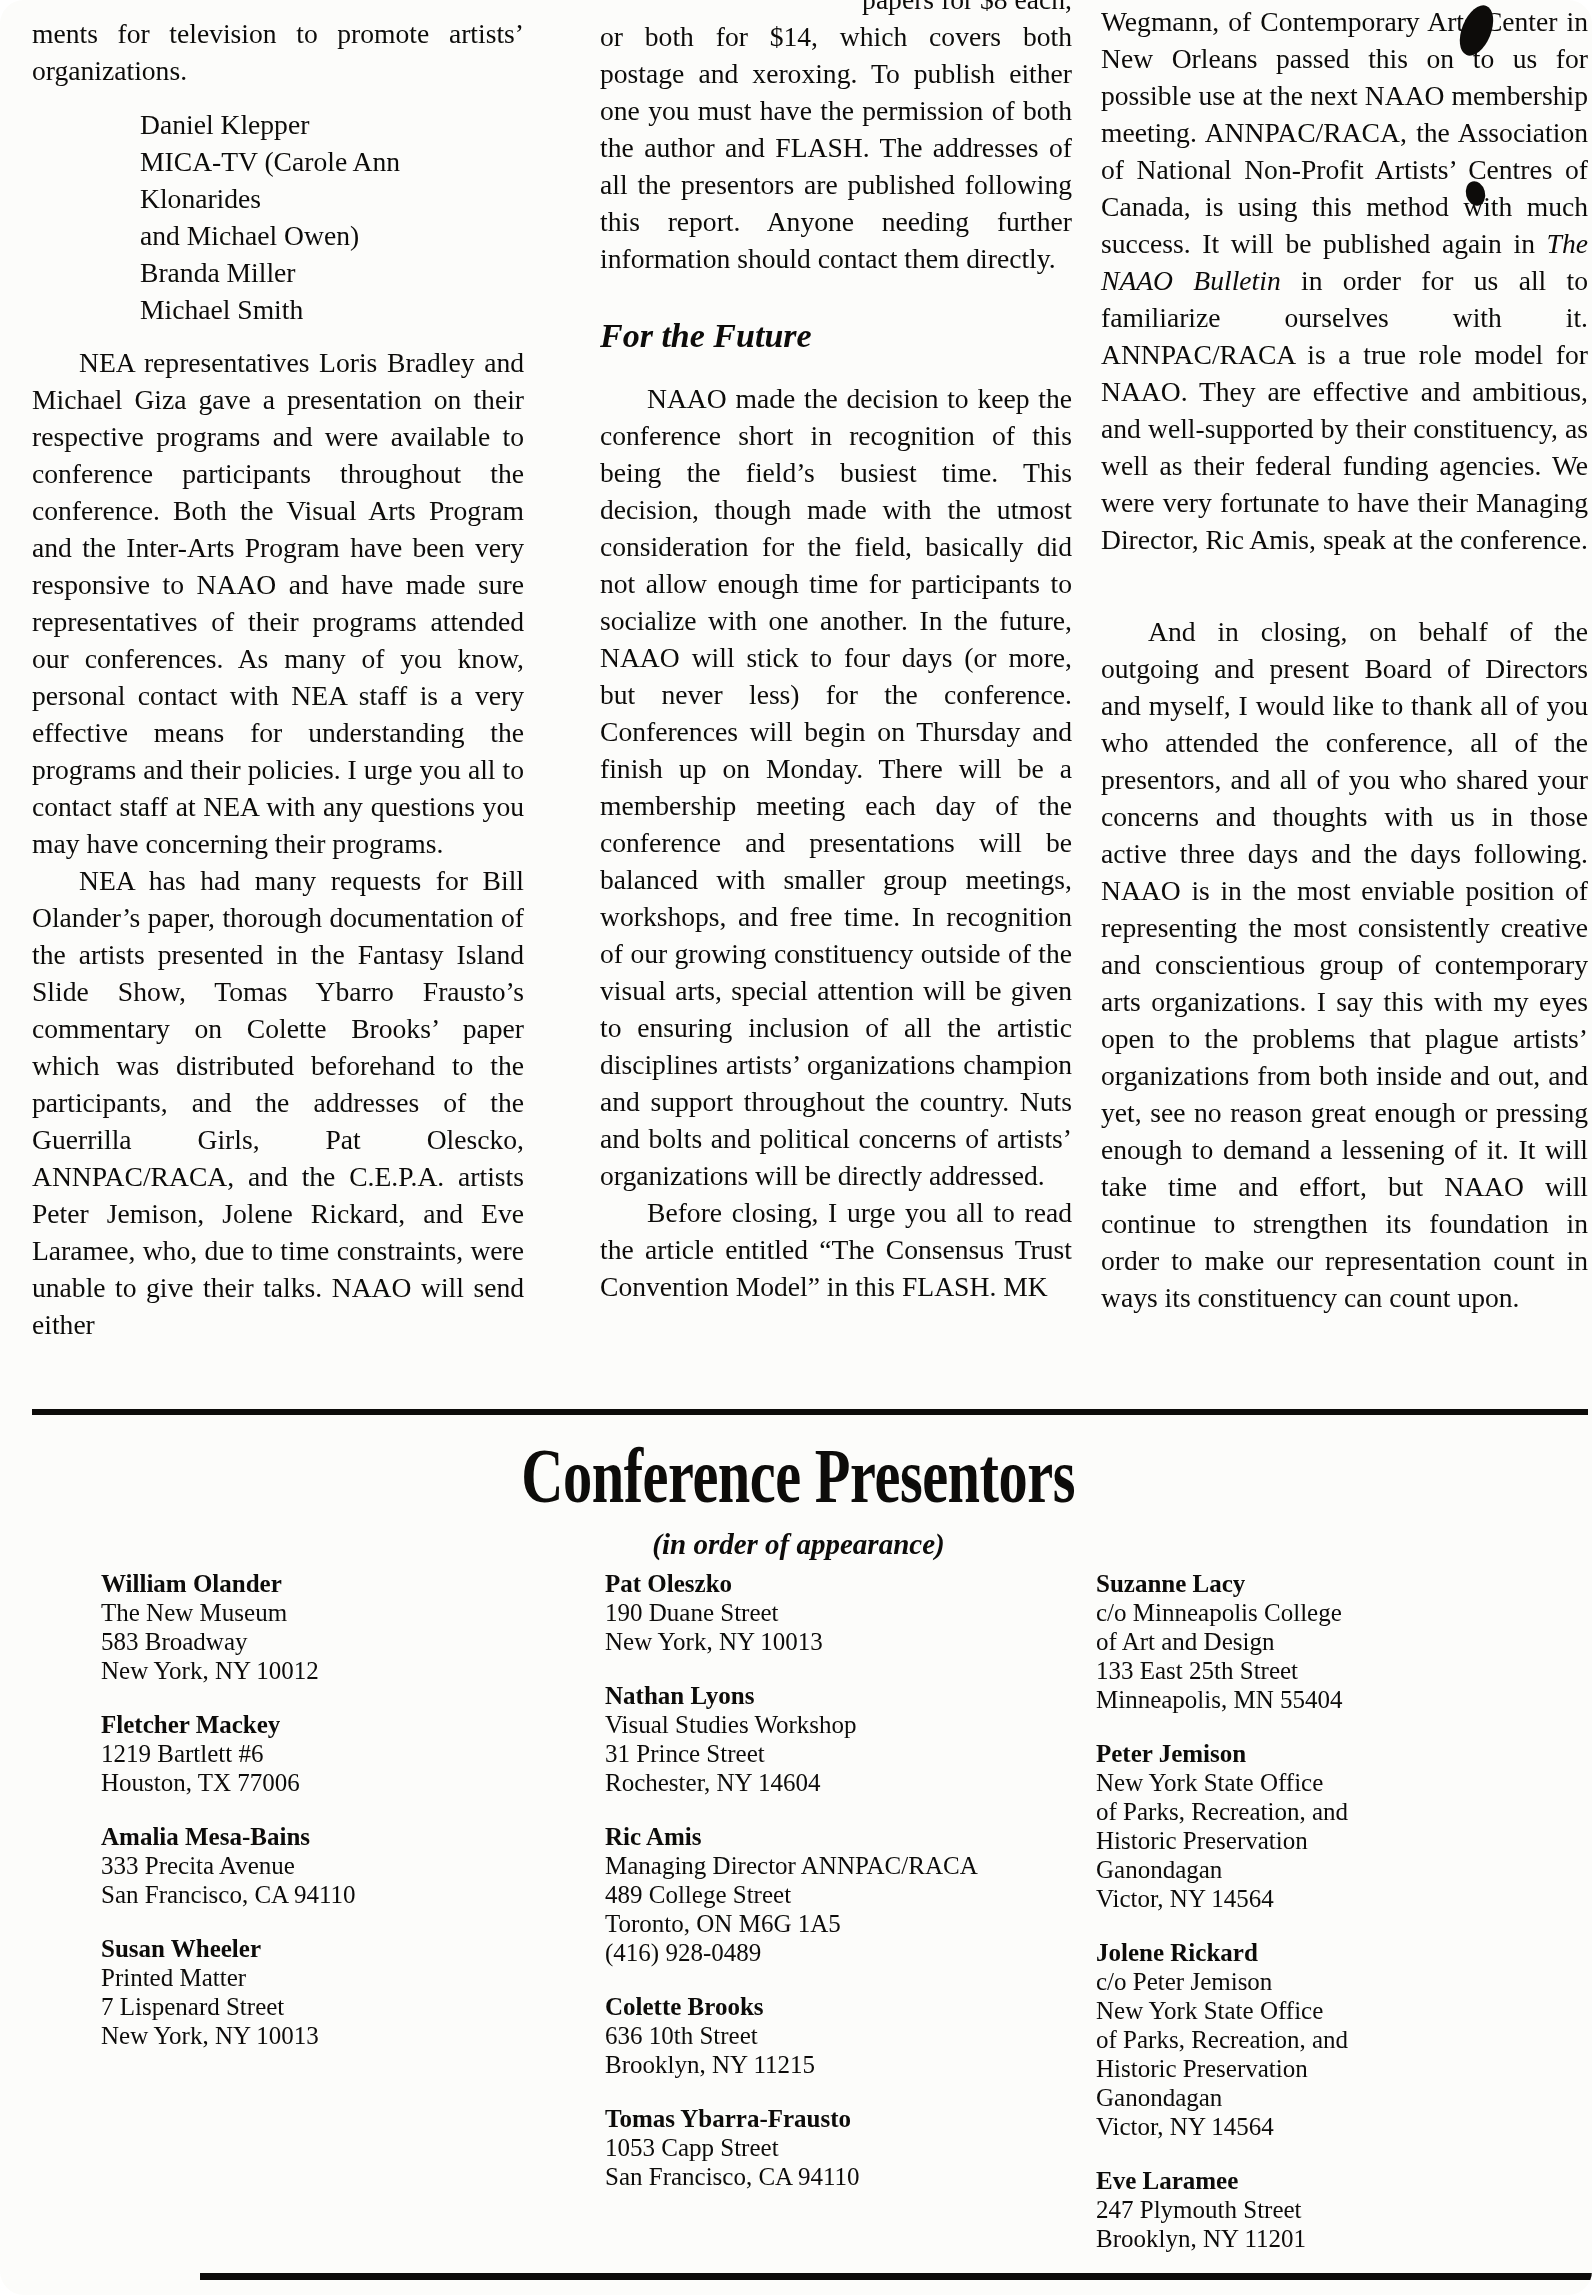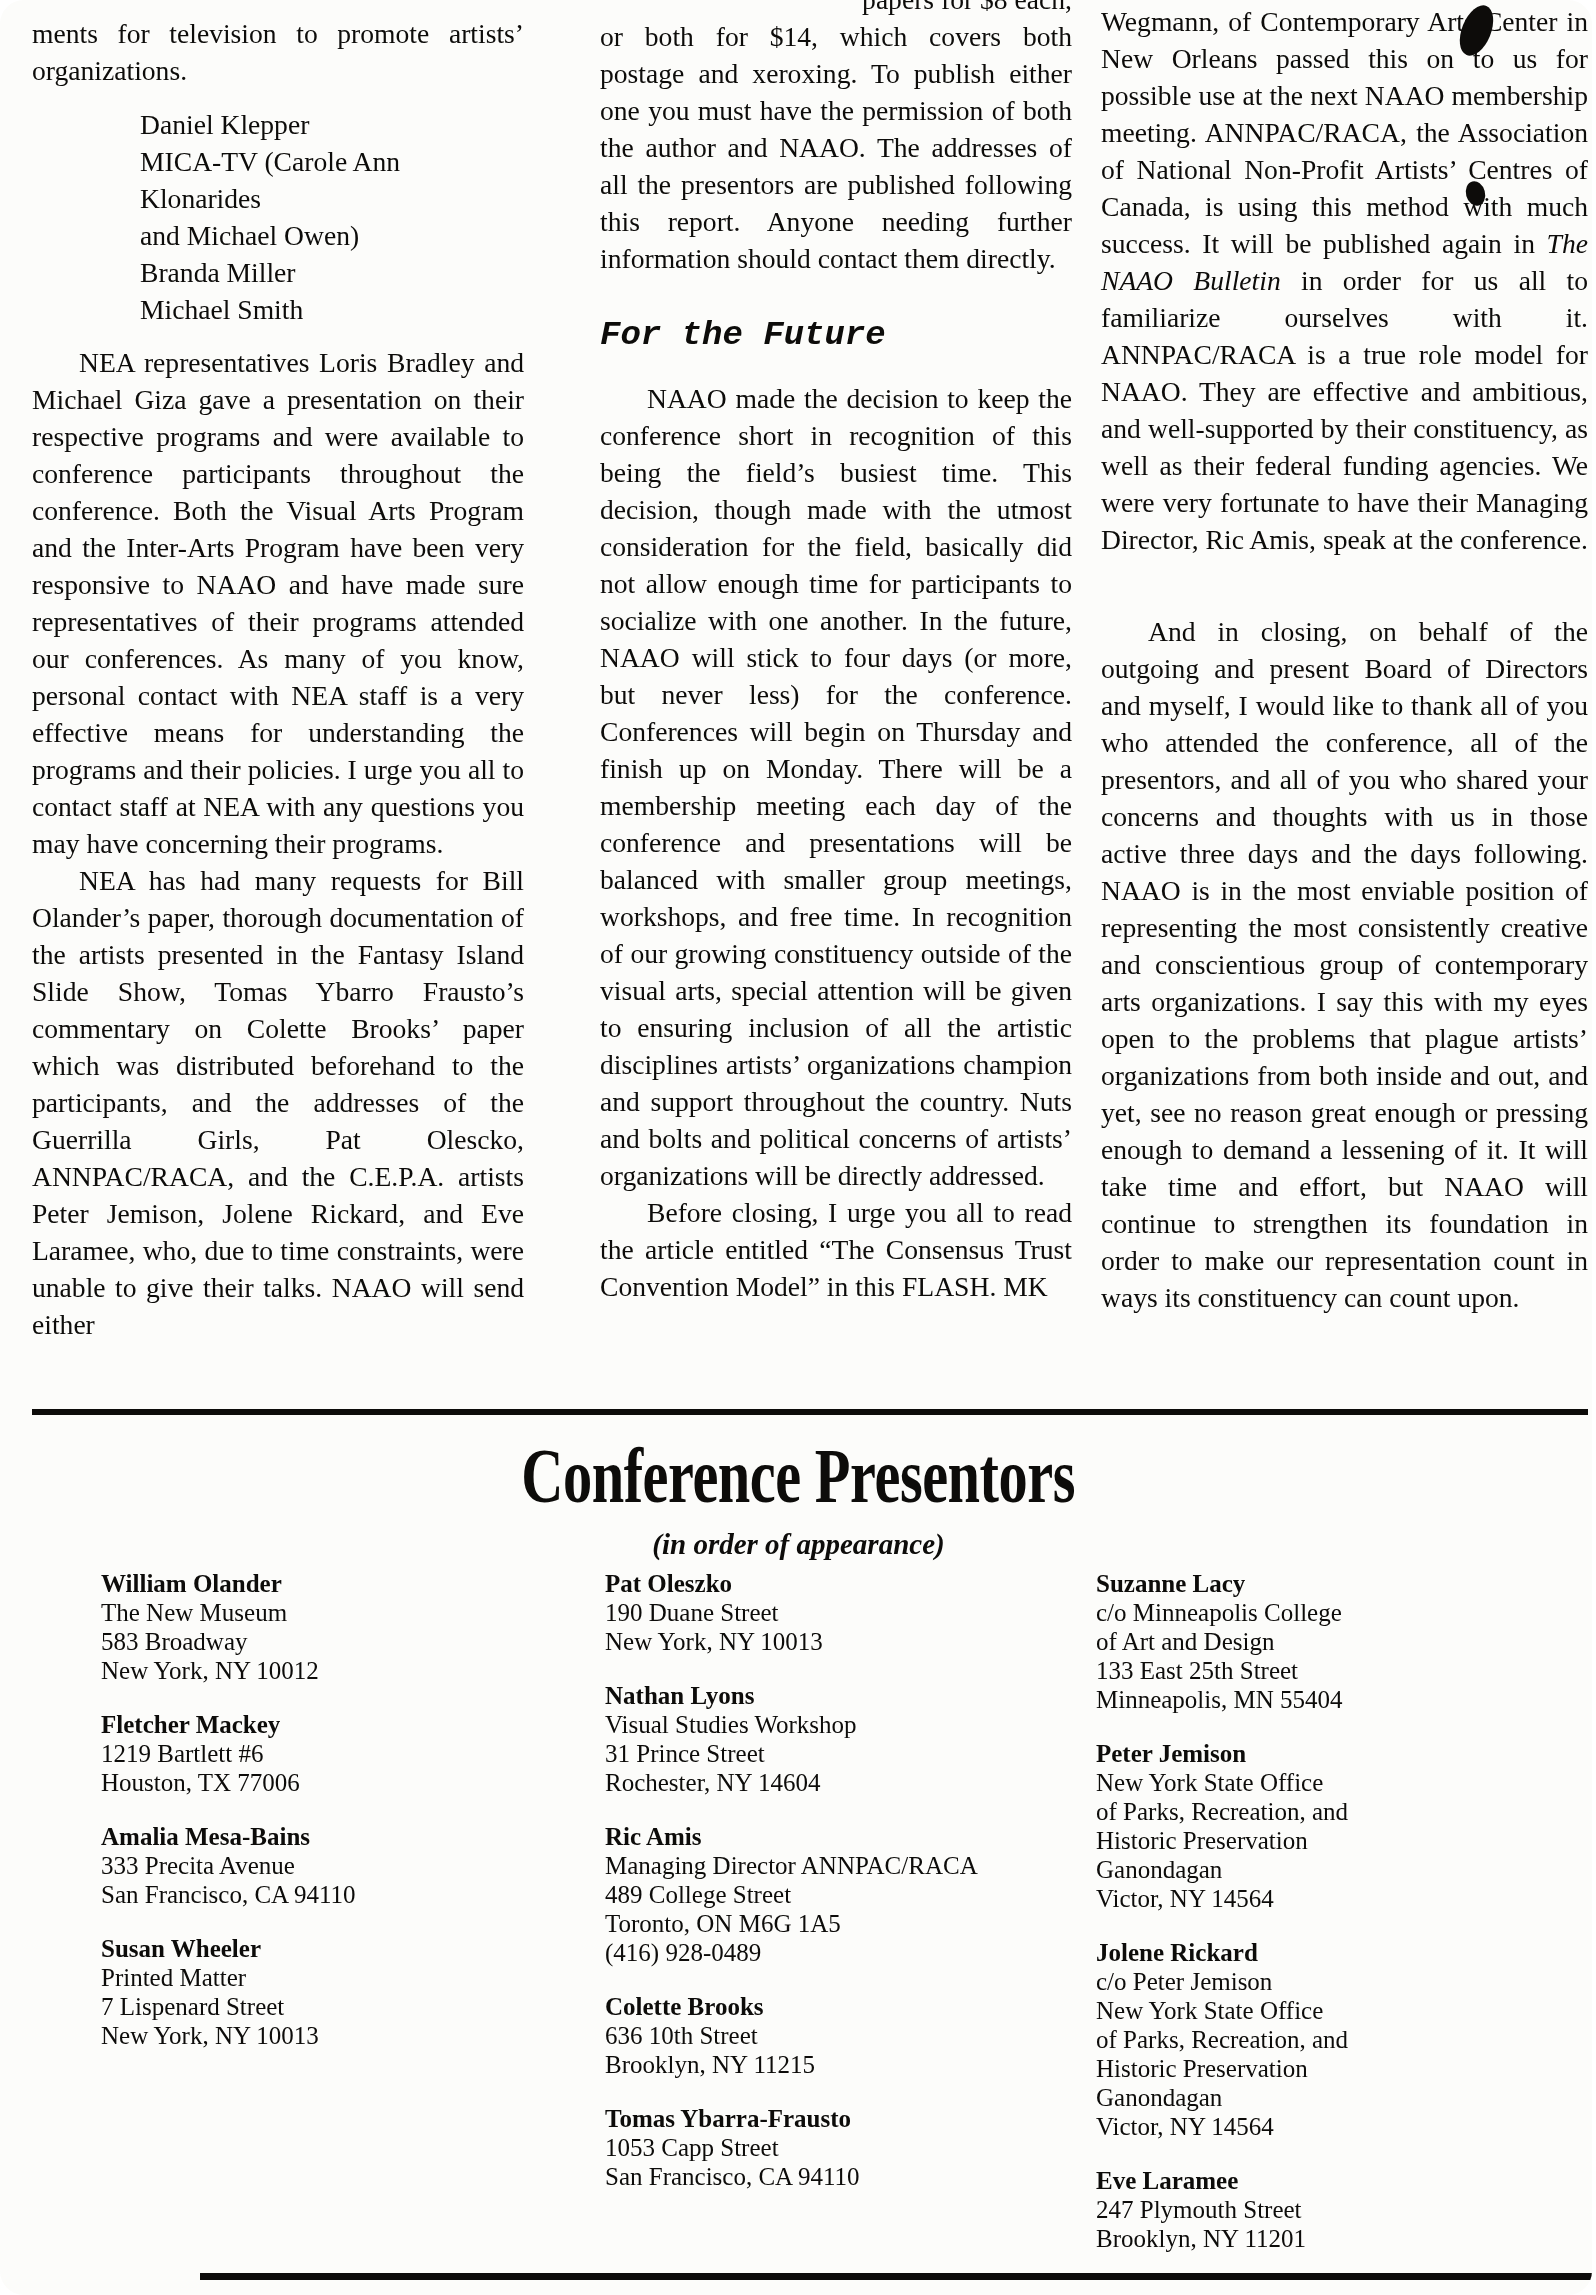--- a/index.html
+++ b/index.html
@@ -22,21 +22,20 @@
     text-align:justify; text-indent:47px;
     margin:0;
   }
   .para.noindent { text-indent:0; }
   .para.partial  { text-align:right; }
   .names { margin:16.5px 0 16.5px 108px; font-size:27.6px; line-height:37px; }
   .heading {
     font-weight:bold; font-style:italic;
     font-size:34px; line-height:39px;
     margin:39px 0 25px 0;
-    font-family:Liberation Mono, monospace;
   }
   .spacer { height:55px; }
 
   .rule-top {
     position:absolute; left:32px; top:1409px;
     width:1556px; height:6px; background:#0d0c0a;
   }
   .rule-bottom {
     position:absolute; left:200px; top:2273px;
     width:1397px; height:7.2px; background:#0d0c0a;
@@ -78,21 +77,21 @@
         <div>MICA-TV (Carole Ann Klonarides</div>
         <div>and Michael Owen)</div>
         <div>Branda Miller</div>
         <div>Michael Smith</div>
       </div>
       <p class="para"><span>NEA representatives Loris Bradley and Michael Giza gave a presentation on their respective programs and were available to conference participants throughout the conference. Both the Visual Arts Program and the Inter-Arts Program have been very responsive to NAAO and have made sure representatives of their programs attended our conferences. As many of you know, personal contact with NEA staff is a very effective means for understanding the programs and their policies. I urge you all to contact staff at NEA with any questions you may have concerning their programs.</span></p>
       <p class="para"><span>NEA has had many requests for Bill Olander’s paper, thorough documentation of the artists presented in the Fantasy Island Slide Show, Tomas Ybarro Frausto’s commentary on Colette Brooks’ paper which was distributed beforehand to the participants, and the addresses of the Guerrilla Girls, Pat Olescko, ANNPAC/RACA, and the C.E.P.A. artists Peter Jemison, Jolene Rickard, and Eve Laramee, who, due to time constraints, were unable to give their talks. NAAO will send either</span></p>
     </div>
   <div class="col col-middle">
       <p class="para noindent partial"><span>papers for $8 each,</span></p>
-      <p class="para noindent"><span>or both for $14, which covers both postage and xeroxing. To publish either one you must have the permission of both the author and NAAO. The addresses of all the presentors are published following this report. Anyone needing further information should contact them directly.</span></p>
+      <p class="para noindent"><span>or both for $14, which covers both postage and xeroxing. To publish either one you must have the permission of both the author and FLASH. The addresses of all the presentors are published following this report. Anyone needing further information should contact them directly.</span></p>
       <h3 class="heading"><span>For the Future</span></h3>
       <p class="para"><span>NAAO made the decision to keep the conference short in recognition of this being the field’s busiest time. This decision, though made with the utmost consideration for the field, basically did not allow enough time for participants to socialize with one another. In the future, NAAO will stick to four days (or more, but never less) for the conference. Conferences will begin on Thursday and finish up on Monday. There will be a membership meeting each day of the conference and presentations will be balanced with smaller group meetings, workshops, and free time. In recognition of our growing constituency outside of the visual arts, special attention will be given to ensuring inclusion of all the artistic disciplines artists’ organizations champion and support throughout the country. Nuts and bolts and political concerns of artists’ organizations will be directly addressed.</span></p>
       <p class="para"><span>Before closing, I urge you all to read the article entitled “The Consensus Trust Convention Model” in this FLASH. MK</span></p>
     </div>
   <div class="col col-right">
       <p class="para noindent"><span>Wegmann, of Contemporary Arts Center in New Orleans passed this on to us for possible use at the next NAAO membership meeting. ANNPAC/RACA, the Association of National Non-Profit Artists’ Centres of Canada, is using this method with much success. It will be published again in </span><i>The NAAO Bulletin</i><span> in order for us all to familiarize ourselves with it. ANNPAC/RACA is a true role model for NAAO. They are effective and ambitious, and well-supported by their constituency, as well as their federal funding agencies. We were very fortunate to have their Managing Director, Ric Amis, speak at the conference.</span></p>
       <div class="spacer"></div>
       <p class="para"><span>And in closing, on behalf of the outgoing and present Board of Directors and myself, I would like to thank all of you who attended the conference, all of the presentors, and all of you who shared your concerns and thoughts with us in those active three days and the days following. NAAO is in the most enviable position of representing the most consistently creative and conscientious group of contemporary arts organizations. I say this with my eyes open to the problems that plague artists’ organizations from both inside and out, and yet, see no reason great enough or pressing enough to demand a lessening of it. It will take time and effort, but NAAO will continue to strengthen its foundation in order to make our representation count in ways its constituency can count upon.</span></p>
     </div>
 

